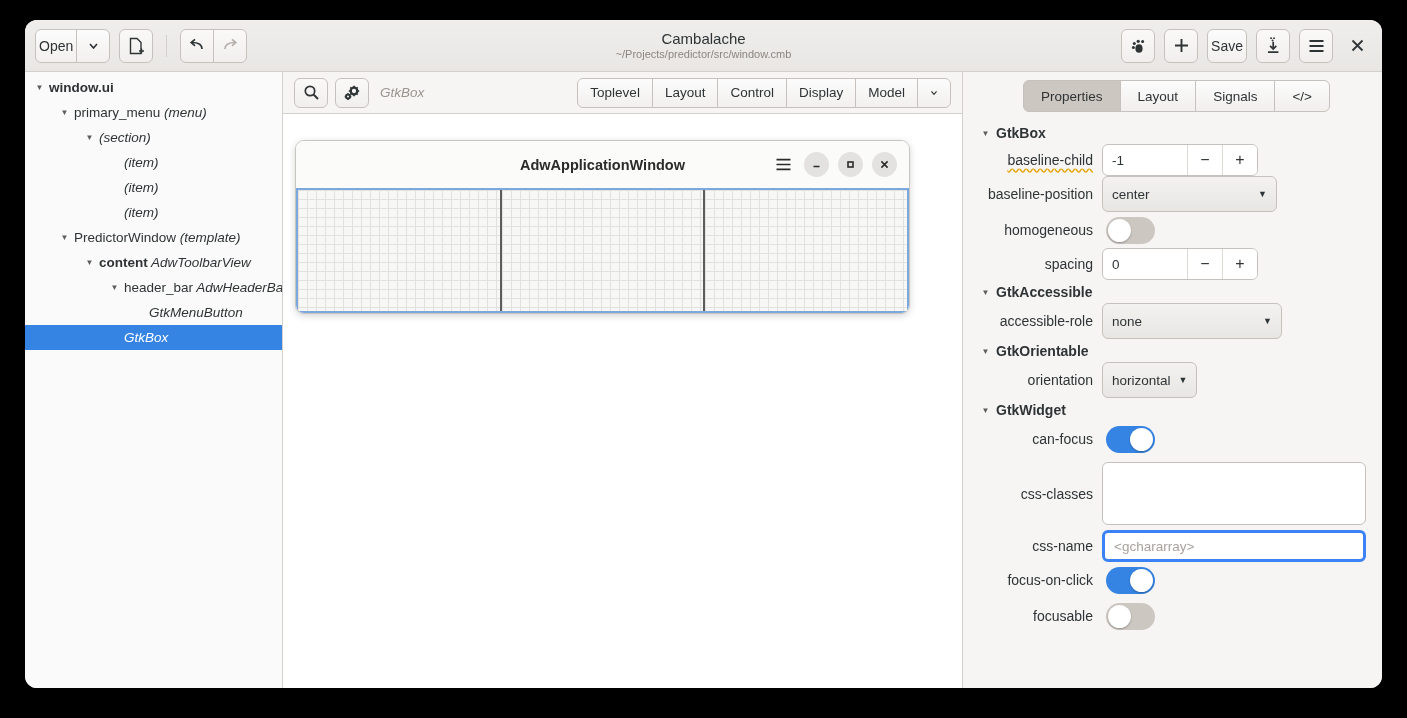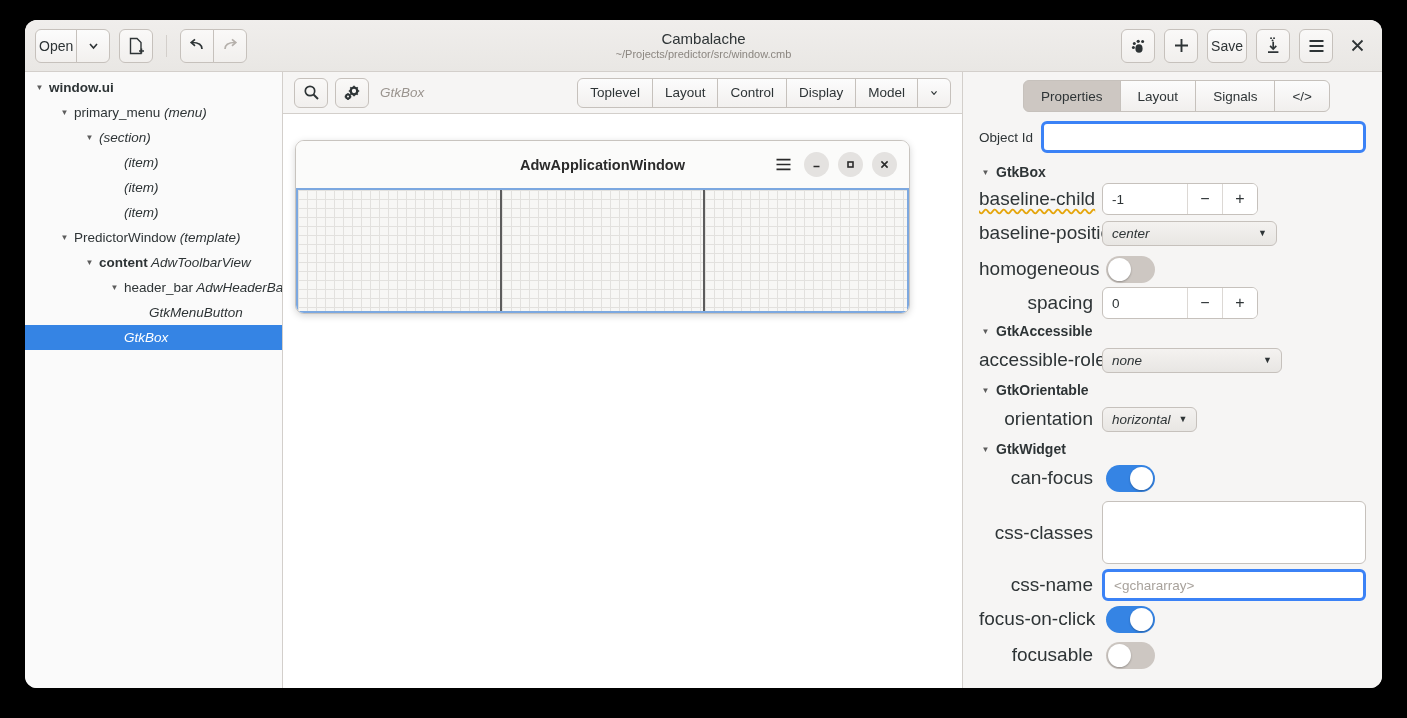--- a/index.html
+++ b/index.html
@@ -166,21 +166,21 @@
     display: flex; align-items: center; cursor: pointer;
   }
   .tab:first-child { border-radius: 6px 0 0 6px; margin-left: 8px; }
   .tab:last-child { border-radius: 0 6px 6px 0; }
   .tab.active { background: #cdc7c2; }
 
   .prow { display: flex; align-items: center; padding: 0 16px; min-height: 30px; }
   .objid { padding: 0 16px 7px; display: flex; align-items: center; gap: 8px; }
   .plabel {
     width: 123px; flex: 0 0 123px;
-    font-size: 19px; color: #2e3436; text-align: right;
+    font-size: 14px; color: #2e3436; text-align: right;
     padding-right: 9px;
     white-space: nowrap;
   }
   .plabel.dep {
     text-decoration: underline wavy #e5a50a;
     text-underline-offset: 3px;
   }
   .pval { flex: 1; min-width: 0; display: flex; align-items: center; }
 
   .entry {
@@ -204,24 +204,24 @@
   }
   .spin .v { flex: 1; display: flex; align-items: center; padding-left: 9px; font-size: 13.5px; color: #2e3436; }
   .spin .s {
     width: 35px; border-left: 1px solid #dcd8d4;
     display: flex; align-items: center; justify-content: center;
     font-size: 16px; color: #2e3436; cursor: pointer; background: #fff;
   }
   .combo {
     background: linear-gradient(#f4f2f0,#e8e6e3);
     border: 1px solid #c6c1bc; border-radius: 6px;
-    height: 25px;
+    height: 36px;
     display: flex; align-items: center;
     font-size: 13.5px; color: #2e3436;
-    padding: 6px 9px; cursor: pointer; gap: 8px; font-style: italic;
+    padding: 6px 9px; cursor: pointer; gap: 8px;
   }
   .combo .cv { flex: 1; white-space: nowrap; }
   .combo .ca { font-size: 9px; }
   .combo.w175 { width: 175px; }
   .combo.w180 { width: 180px; }
   .combo.fit { flex: 0 0 auto; }
 
   .grouphdr {
     display: flex; align-items: center; gap: 4px;
     font-size: 14px; font-weight: bold; color: #2e3436;
@@ -444,24 +444,20 @@
 
     <div class="rpanel">
       <div class="tabs">
         <div class="tabrow" id="tabrow">
             <div class="tab active">Properties</div>
             <div class="tab">Layout</div>
             <div class="tab">Signals</div>
             <div class="tab">&lt;/&gt;</div>
           </div>
       </div>
-      <div class="objid">
-        <div style="font-size:13.5px;color:#2e3436;white-space:nowrap;">Object Id</div>
-        <input class="entry" value="" style="">
-      </div>
       <div id="groups">
           <div class="grouphdr">
             <span class="tri" style="font-size:8px">▼</span>
             <span>GtkBox</span>
           </div>
           <div class="prow">
             <div class="plabel dep">baseline-child</div>
             <div class="pval">
               <div class="spin">
                 <div class="v">-1</div>

